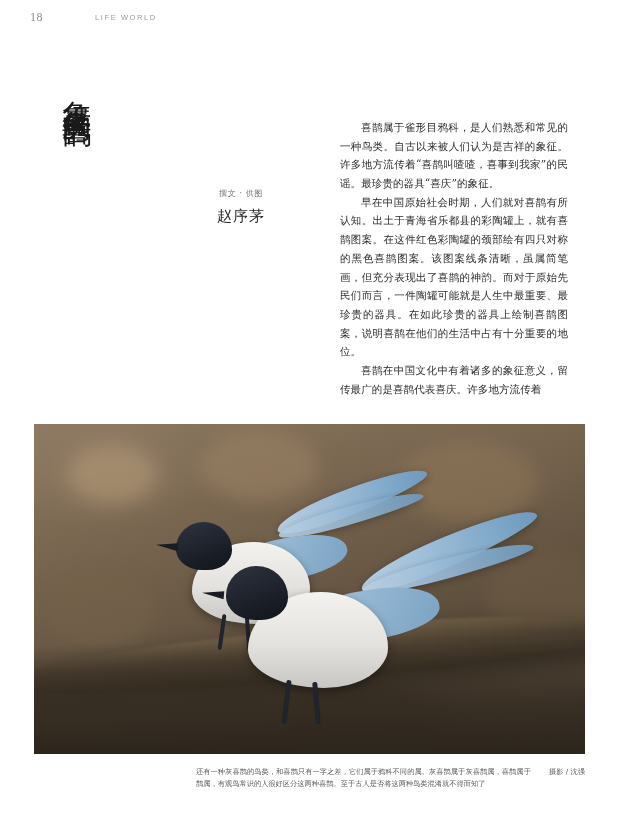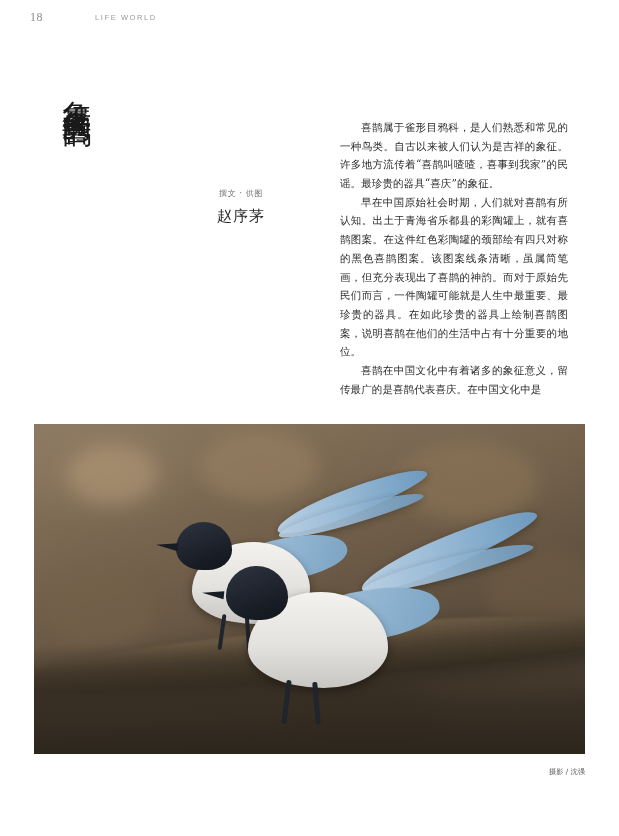--- a/index.html
+++ b/index.html
@@ -227,21 +227,21 @@
   </div>
 
   <div class="byline">
     <div class="role">撰文 · 供图</div>
     <div class="author">赵序茅</div>
   </div>
 
   <div class="body-col">
     <p>喜鹊属于雀形目鸦科，是人们熟悉和常见的一种鸟类。自古以来被人们认为是吉祥的象征。许多地方流传着“喜鹊叫喳喳，喜事到我家”的民谣。最珍贵的器具“喜庆”的象征。</p>
     <p>早在中国原始社会时期，人们就对喜鹊有所认知。出土于青海省乐都县的彩陶罐上，就有喜鹊图案。在这件红色彩陶罐的颈部绘有四只对称的黑色喜鹊图案。该图案线条清晰，虽属简笔画，但充分表现出了喜鹊的神韵。而对于原始先民们而言，一件陶罐可能就是人生中最重要、最珍贵的器具。在如此珍贵的器具上绘制喜鹊图案，说明喜鹊在他们的生活中占有十分重要的地位。</p>
-    <p>喜鹊在中国文化中有着诸多的象征意义，留传最广的是喜鹊代表喜庆。在中国文化中是</p>
+    <p>喜鹊在中国文化中有着诸多的象征意义，留传最广的是喜鹊代表喜庆。许多地方流传着</p>
   </div>
 
   <div class="photo-wrap">
     <div class="photo">
       <div class="blurspot" style="left:6%;top:6%;width:90px;height:60px;background:#b49a77;"></div>
       <div class="blurspot" style="left:30%;top:2%;width:120px;height:70px;background:#9c8365;"></div>
       <div class="blurspot" style="left:66%;top:5%;width:140px;height:80px;background:#8e7656;"></div>
       <div class="blurspot" style="left:82%;top:38%;width:120px;height:90px;background:#6f5c44;"></div>
       <div class="blurspot" style="left:2%;top:44%;width:110px;height:80px;background:#75624a;"></div>
       <div class="blurspot" style="left:46%;top:80%;width:160px;height:70px;background:#3b3126;opacity:0.7;"></div>
@@ -267,16 +267,16 @@
         <div class="body" style="left:44px;top:50px;width:140px;height:96px;"></div>
         <div class="head" style="left:22px;top:24px;width:62px;height:54px;"></div>
         <div class="beak" style="left:-2px;top:48px;transform:rotate(6deg);"></div>
         <div class="leg" style="left:80px;top:138px;width:5px;height:44px;transform:rotate(7deg);"></div>
         <div class="leg" style="left:110px;top:140px;width:5px;height:42px;transform:rotate(-5deg);"></div>
       </div>
     </div>
   </div>
 
   <div class="caption">
-    <p><span class="credit">摄影 / 沈强</span></p>
+    <p><span class="credit">摄影 / 沈强</span><span>还有一种灰喜鹊的鸟类，和喜鹊只有一字之差，它们属于鸦科不同的属。灰喜鹊属于灰喜鹊属，喜鹊属于鹊属，有观鸟常识的人很好区分这两种喜鹊。至于古人是否将这两种鸟类混淆就不得而知了</span></p>
   </div>
 
 </div>
 
 </body></html>

